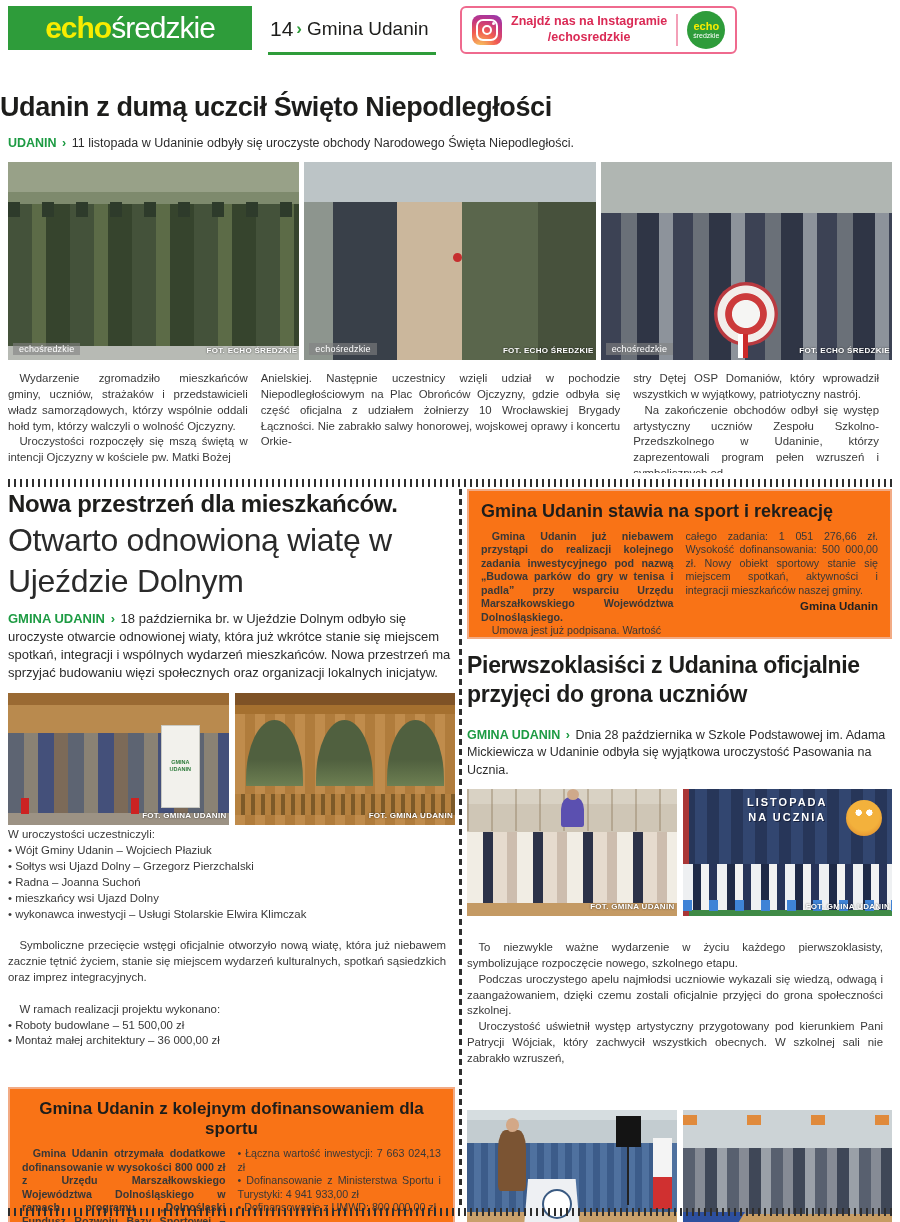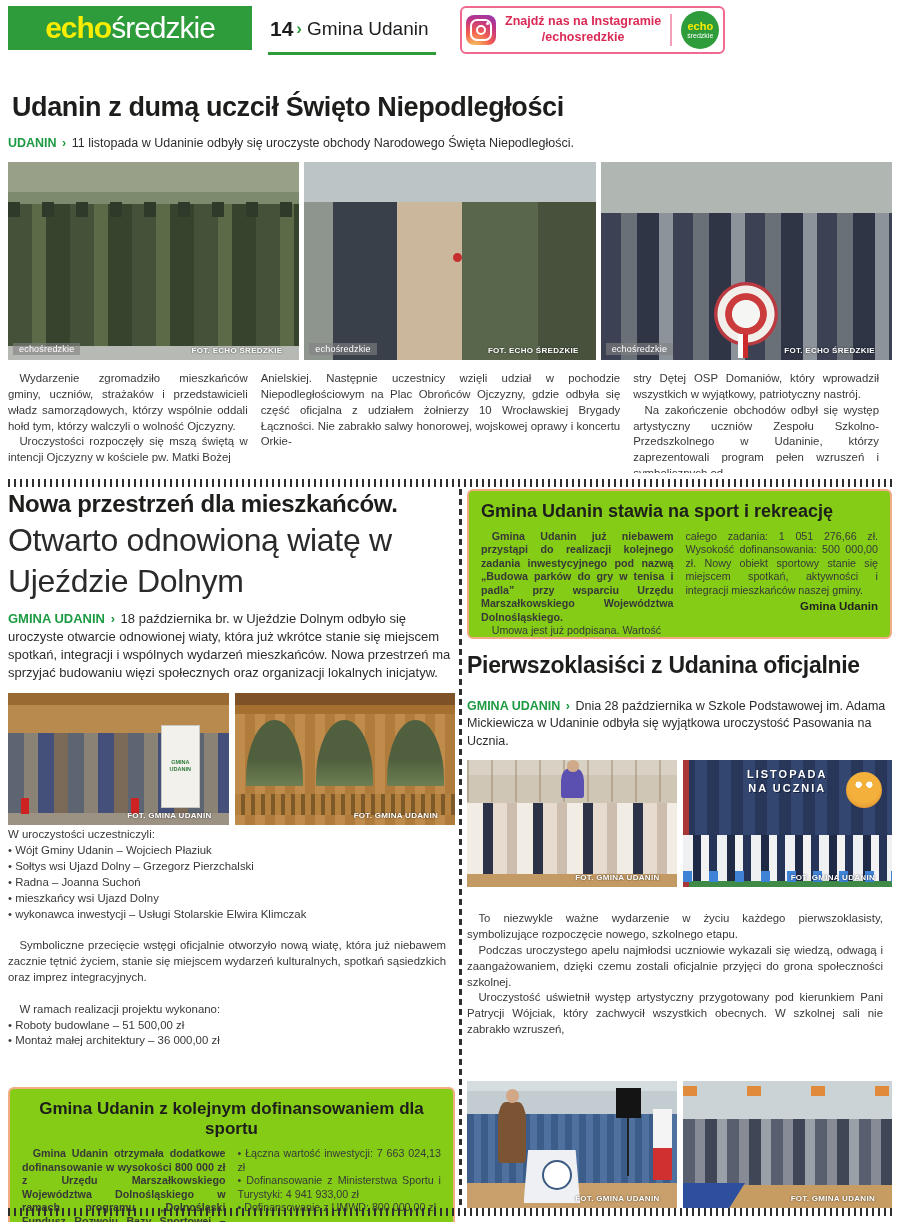--- a/index.html
+++ b/index.html
@@ -6,52 +6,52 @@
   #page{position:relative;width:900px;height:1222px;background:#fff;overflow:hidden;
         font-family:"Liberation Sans",sans-serif;color:#222;}
   
   #hdr{position:absolute;left:8px;top:6px;width:884px;height:48px;display:flex;align-items:flex-start;}
   .logo-box{width:244px;height:44px;background:#2e9c3a;display:flex;align-items:center;justify-content:center;
             font-weight:bold;font-size:30px;letter-spacing:-1px;}
   .logo-echo{color:#f8ec00;}
   .logo-sr{color:#ffffff;font-weight:normal;}
   .pagesec{margin-left:16px;height:46px;display:flex;align-items:center;border-bottom:3px solid #2e9c3a;
            padding:0 6px 0 2px;font-size:19px;color:#1d1d1b;min-width:160px;}
-  .pn{font-weight:bold;font-size:21px;}
+  .pn{font-weight:normal;font-size:21px;}
   .psep{color:#2e9c3a;font-weight:bold;margin:0 5px 0 3px;font-size:17px;}
   .insta{margin-left:24px;height:44px;border:2.5px solid #ef6a8e;border-radius:6px;display:flex;align-items:center;
-         padding:0 4px;gap:9px;}
+         padding:0 10px;gap:9px;}
   .ig-icon{position:relative;width:30px;height:30px;border-radius:8px;
            background:radial-gradient(circle at 28% 110%,#f7d060 0%,#f25d50 42%,#c13584 72%,#8a3ab9 100%);}
   .ig-icon i{position:absolute;display:block;}
   .ig-icon .cam{inset:4px;border:2px solid #fff;border-radius:7px;}
   .ig-icon .lens{inset:10px;border:2px solid #fff;border-radius:50%;}
   .ig-icon .dot{right:7px;top:7px;width:3px;height:3px;background:#fff;border-radius:50%;}
   .ig-text{color:#da2a55;font-weight:bold;font-size:12.5px;line-height:1.25;text-align:center;}
   .ig-div{width:2px;height:32px;background:#f3a0b8;}
   .ig-badge{width:38px;height:38px;border-radius:50%;background:#2e9c3a;display:flex;flex-direction:column;
             align-items:center;justify-content:center;line-height:1;}
   .ig-badge .b1{color:#f8ec00;font-weight:bold;font-size:11px;}
   .ig-badge .b2{color:#fff;font-size:7px;}
   .dateb{margin-left:auto;height:46px;display:flex;align-items:center;border-bottom:2px solid #3a3a3a;
          font-weight:bold;font-size:15px;color:#1d1d1b;padding:0 2px;}
   
-  .h1{position:absolute;left:12px;top:92px;font-size:27px;font-weight:bold;color:#1d1d1b;letter-spacing:-0.4px;}
+  .h1{position:absolute;left:0;top:92px;font-size:27px;font-weight:bold;color:#1d1d1b;letter-spacing:-0.4px;}
   .lead{font-size:12.5px;color:#2c2c2c;line-height:1.4;}
   .tag{color:#1d9b43;font-weight:bold;}
   .gsep{color:#1d9b43;font-weight:bold;margin:0 2px;}
   .bt{font-size:11.4px;line-height:1.39;text-align:justify;color:#383838;white-space:pre-line;}
   .by{font-weight:bold;text-align:right;font-size:11.5px;color:#222;margin-top:3px;}
   .cols{display:flex;}
   .cols>div{flex:1;min-width:0;}
   
   .photo{position:relative;overflow:hidden;background:#888;flex:1;}
   .wm-brand{position:absolute;left:5px;bottom:5px;background:rgba(130,130,130,.6);color:#fff;font-size:9px;
             padding:1px 6px;letter-spacing:.2px;}
-  .wm-credit{position:absolute;right:17px;bottom:5px;color:#fff;font-size:8px;font-weight:bold;
+  .wm-credit{position:absolute;right:2px;bottom:5px;color:#fff;font-size:8px;font-weight:bold;
              text-shadow:0 0 2px rgba(0,0,0,.7);letter-spacing:.3px;}
   .ph-el{position:absolute;}
   
   .p-march{background:
     linear-gradient(180deg,#98a188 0 15%,#7e8a6d 15% 21%,rgba(0,0,0,0) 21%),
     linear-gradient(0deg,#b7bab4 0 7%,rgba(0,0,0,0) 7%),
     repeating-linear-gradient(90deg,#44523a 0 24px,#5c6b47 24px 38px,#36442d 38px 62px),#4a5840;}
   .p-march .heads{left:0;right:0;top:20%;height:8%;
     background:repeating-linear-gradient(90deg,#2e3b2b 0 12px,rgba(0,0,0,0) 12px 34px);}
   .p-award{background:
@@ -133,21 +133,21 @@
     background:repeating-linear-gradient(90deg,#2e2e2e 0 2px,rgba(0,0,0,0) 2px 6px);}
   #div1{top:479px;} #div2{top:1208px;}
   .vdash{position:absolute;left:459px;top:489px;width:3px;height:716px;
     background:repeating-linear-gradient(180deg,#2e2e2e 0 6px,rgba(0,0,0,0) 6px 10px);}
   #left-col{position:absolute;left:8px;top:489px;width:447px;}
   .h2b{font-size:24px;font-weight:bold;color:#1d1d1b;line-height:1.28;letter-spacing:-0.3px;}
   .h2l{font-size:32px;font-weight:normal;color:#2a2a2a;line-height:1.28;letter-spacing:-0.3px;}
   #left-col .lead{font-size:13px;margin-top:8px;}
   #wiata-photos{margin-top:11px;height:132px;display:flex;gap:6px;}
   #wiata-body{margin-top:2px;height:252px;display:flex;gap:9px;overflow:hidden;}
-  .ybox{background:#84cc16;border:2px solid #f2ab85;border-radius:6px;padding:8px 12px;box-sizing:border-box;overflow:hidden;}
+  .ybox{background:#f97316;border:2px solid #f2ab85;border-radius:0;padding:8px 12px;box-sizing:border-box;overflow:hidden;}
   .ybox .btitle{font-weight:bold;color:#1d1d1b;}
   .ybox .bt{font-size:10.7px;line-height:1.26;}
   .ybox .bold{font-weight:bold;}
   #sport-box{margin-top:8px;height:164px;}
   #sport-box .btitle{font-size:17px;text-align:center;margin:2px 0 8px;}
   #sport-box .cols{gap:12px;}
   #right-col{position:absolute;left:467px;top:489px;width:425px;}
   #recr-box{height:150px;}
   #recr-box .btitle{font-size:18px;margin:2px 0 8px;}
   #recr-box .cols{gap:12px;}
@@ -309,20 +309,21 @@
         </div>
         <div>
           <div class="bt">całego zadania: 1 051 276,66 zł. Wysokość dofinansowania: 500 000,00 zł. Nowy obiekt sportowy stanie się miejscem spotkań, aktywności i integracji mieszkańców naszej gminy.</div>
           <div class="by">Gmina Udanin</div>
         </div>
       </div>
     </div>
 
     <div id="pupils-title">
       <div>Pierwszoklasiści z Udanina oficjalnie</div>
+      <div>przyjęci do grona uczniów</div>
     </div>
     <div id="pupils-lead" class="lead">
       <span class="tag">GMINA UDANIN</span>
       <span class="gsep">›</span>
       <span>Dnia 28 października w Szkole Podstawowej im. Adama Mickiewicza w Udaninie odbyła się wyjątkowa uroczystość Pasowania na Ucznia.</span>
     </div>
 
     <div id="pupils-photos">
       <div class="photo p-kids">
         <i class="ph-el gymwall"></i>

